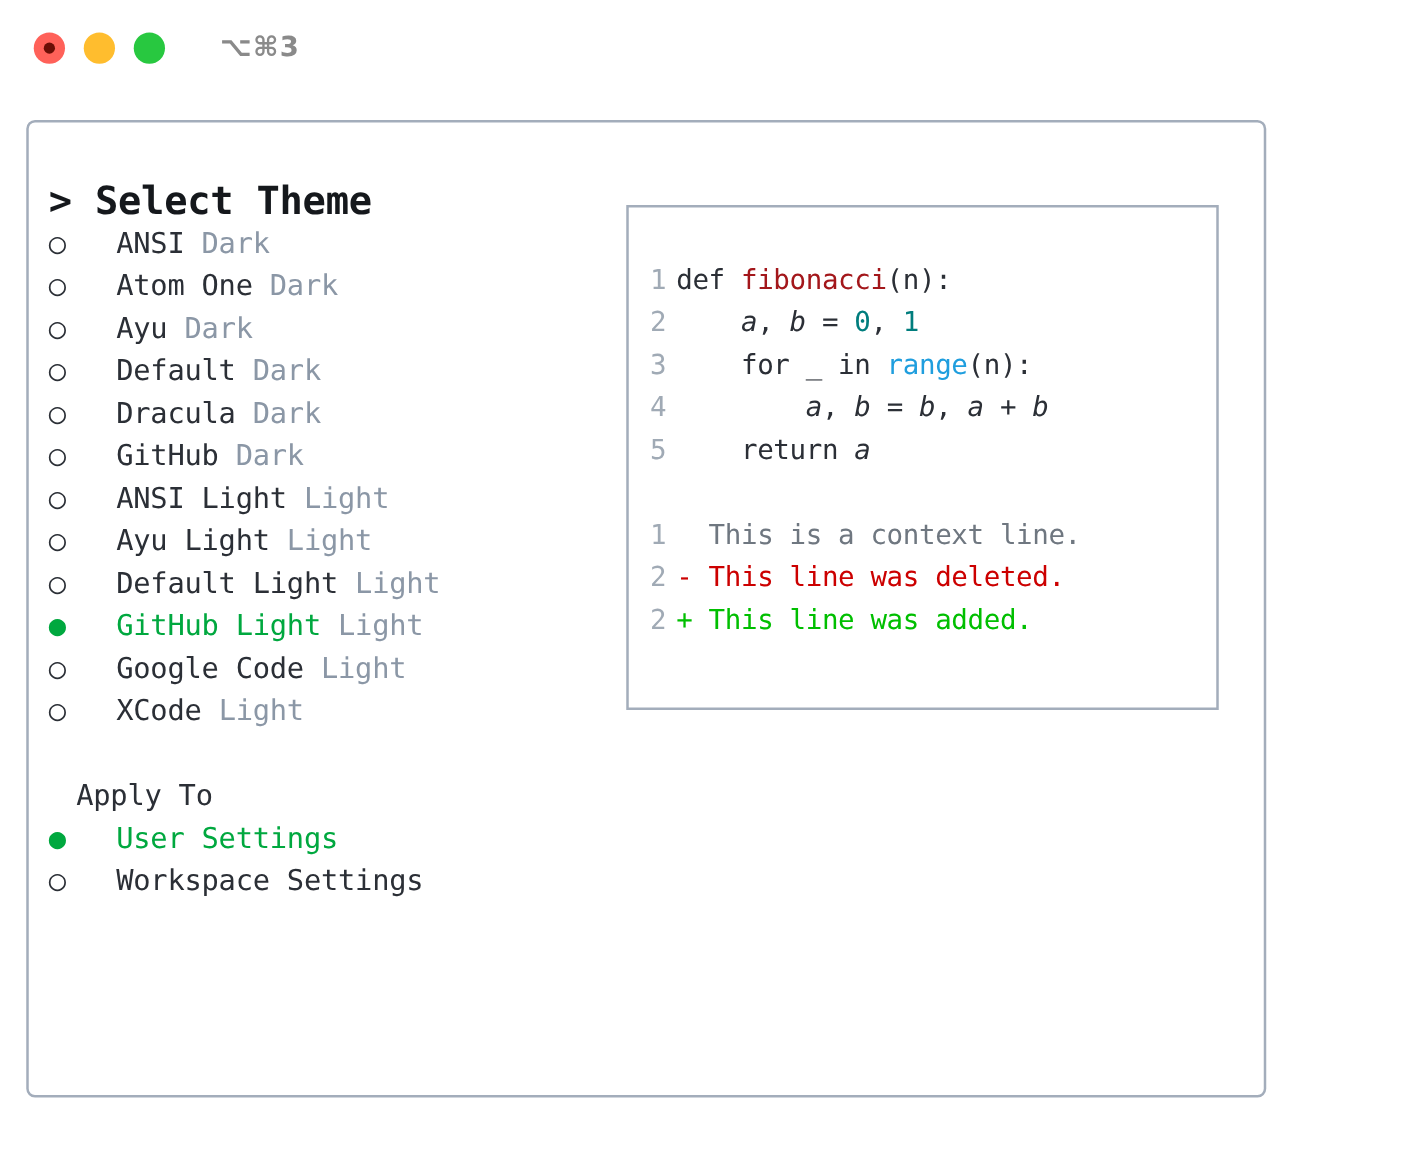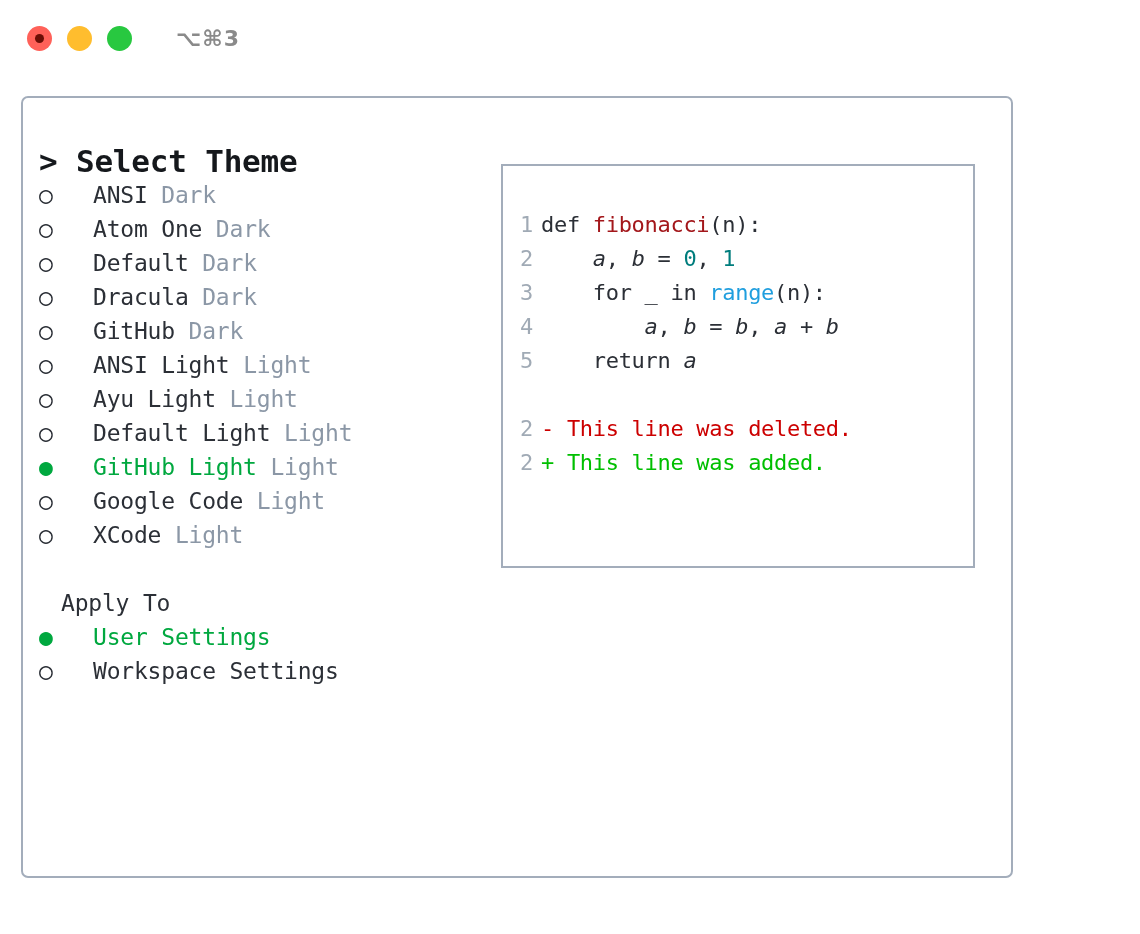--- a/index.html
+++ b/index.html
@@ -217,20 +217,21 @@
   <div class="main-panel">
     <div class="panel-body">
 
       <div class="left-col">
 
         <div class="section-head">&gt; Select Theme</div>
 
         <div id="theme-option-list">
             <div class="option-row"><span class="bullet">○</span><span class="opt-label">ANSI</span><span> </span><span class="opt-tag">Dark</span></div>
             <div class="option-row"><span class="bullet">○</span><span class="opt-label">Atom One</span><span> </span><span class="opt-tag">Dark</span></div>
+            <div class="option-row"><span class="bullet">○</span><span class="opt-label">Ayu</span><span> </span><span class="opt-tag">Dark</span></div>
             <div class="option-row"><span class="bullet">○</span><span class="opt-label">Default</span><span> </span><span class="opt-tag">Dark</span></div>
             <div class="option-row"><span class="bullet">○</span><span class="opt-label">Dracula</span><span> </span><span class="opt-tag">Dark</span></div>
             <div class="option-row"><span class="bullet">○</span><span class="opt-label">GitHub</span><span> </span><span class="opt-tag">Dark</span></div>
             <div class="option-row"><span class="bullet">○</span><span class="opt-label">ANSI Light</span><span> </span><span class="opt-tag">Light</span></div>
             <div class="option-row"><span class="bullet">○</span><span class="opt-label">Ayu Light</span><span> </span><span class="opt-tag">Light</span></div>
             <div class="option-row"><span class="bullet">○</span><span class="opt-label">Default Light</span><span> </span><span class="opt-tag">Light</span></div>
             <div class="option-row selected"><span class="bullet">●</span><span class="opt-label">GitHub Light</span><span> </span><span class="opt-tag">Light</span></div>
             <div class="option-row"><span class="bullet">○</span><span class="opt-label">Google Code</span><span> </span><span class="opt-tag">Light</span></div>
             <div class="option-row"><span class="bullet">○</span><span class="opt-label">XCode</span><span> </span><span class="opt-tag">Light</span></div>
           </div>
@@ -254,20 +255,21 @@
           <div class="code-area">
             <div id="code-lines">
                 <div class="code-line"><span class="lineno">1</span><span>def </span><span class="tok-fn">fibonacci</span><span>(n):</span></div>
                 <div class="code-line"><span class="lineno">2</span><span>    </span><span class="tok-var">a</span><span>, </span><span class="tok-var">b</span><span> = </span><span class="tok-num">0</span><span>, </span><span class="tok-num">1</span></div>
                 <div class="code-line"><span class="lineno">3</span><span>    for _ in </span><span class="tok-call">range</span><span>(n):</span></div>
                 <div class="code-line"><span class="lineno">4</span><span>        </span><span class="tok-var">a</span><span>, </span><span class="tok-var">b</span><span> = </span><span class="tok-var">b</span><span>, </span><span class="tok-var">a</span><span> + </span><span class="tok-var">b</span></div>
                 <div class="code-line"><span class="lineno">5</span><span>    return </span><span class="tok-var">a</span></div>
               </div>
             <div class="code-blank"></div>
             <div id="diff-lines">
+                <div class="code-line"><span class="lineno">1</span><span class="diff-ctx"> </span><span class="diff-ctx"> This is a context line.</span></div>
                 <div class="code-line"><span class="lineno">2</span><span class="diff-del">-</span><span class="diff-del"> This line was deleted.</span></div>
                 <div class="code-line"><span class="lineno">2</span><span class="diff-add">+</span><span class="diff-add"> This line was added.</span></div>
               </div>
           </div>
         </div>
       </div>
 
     </div>
   </div>
 </div>

